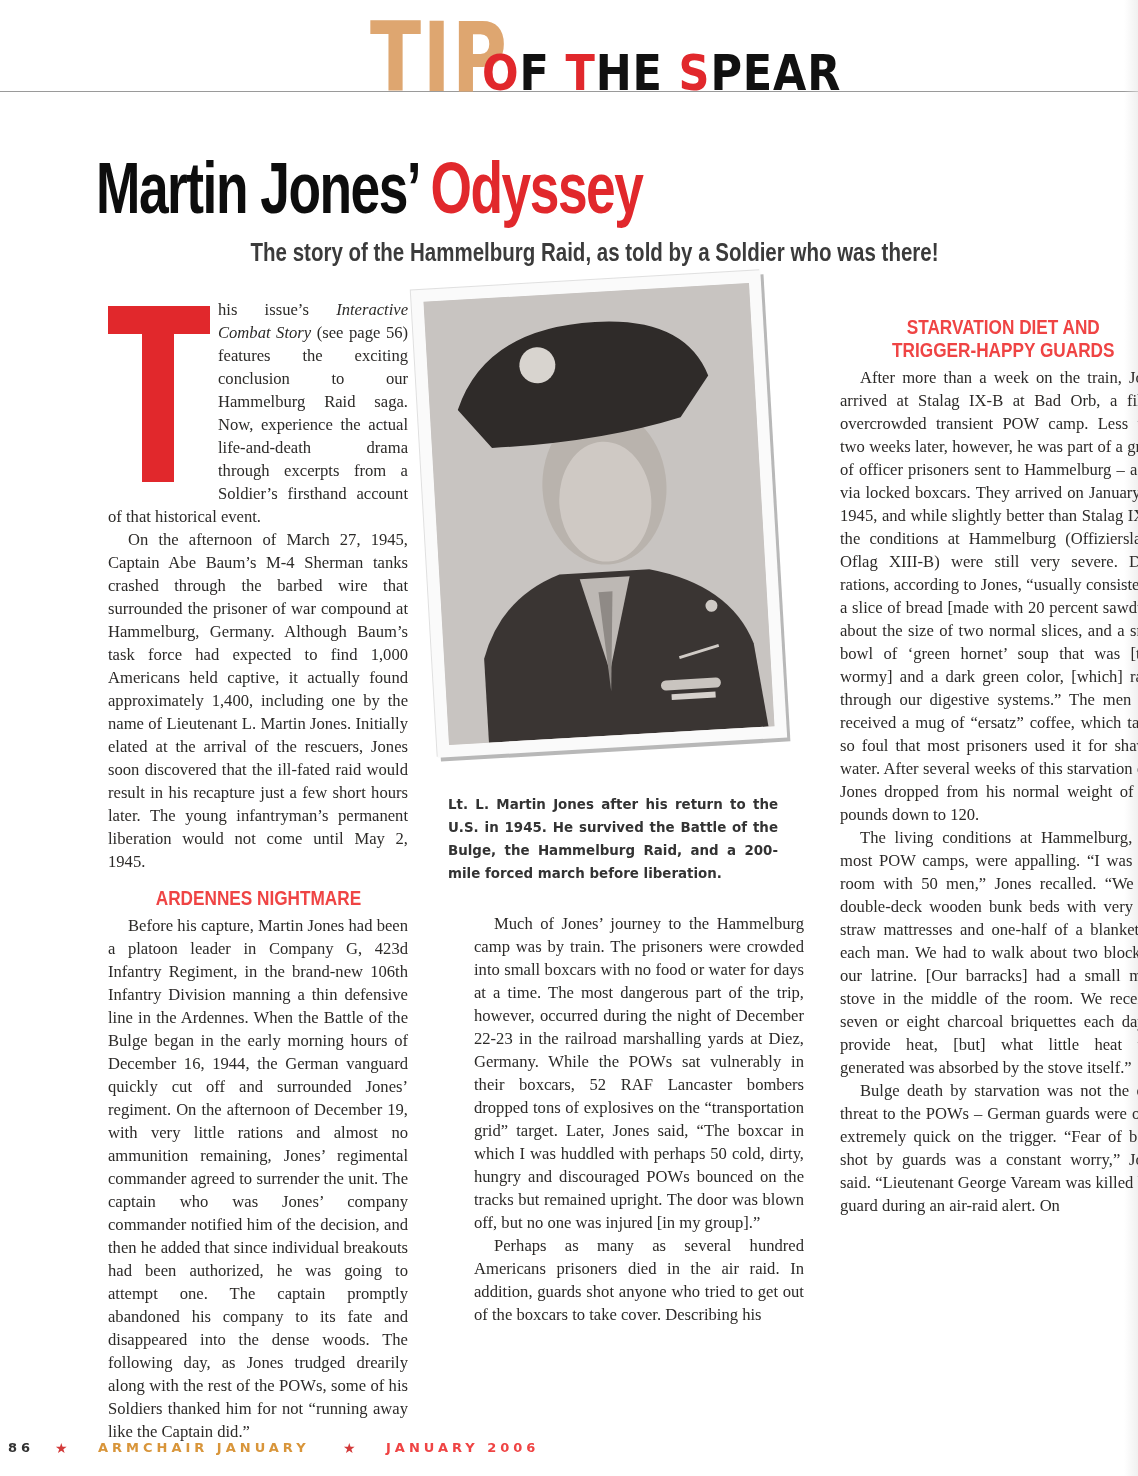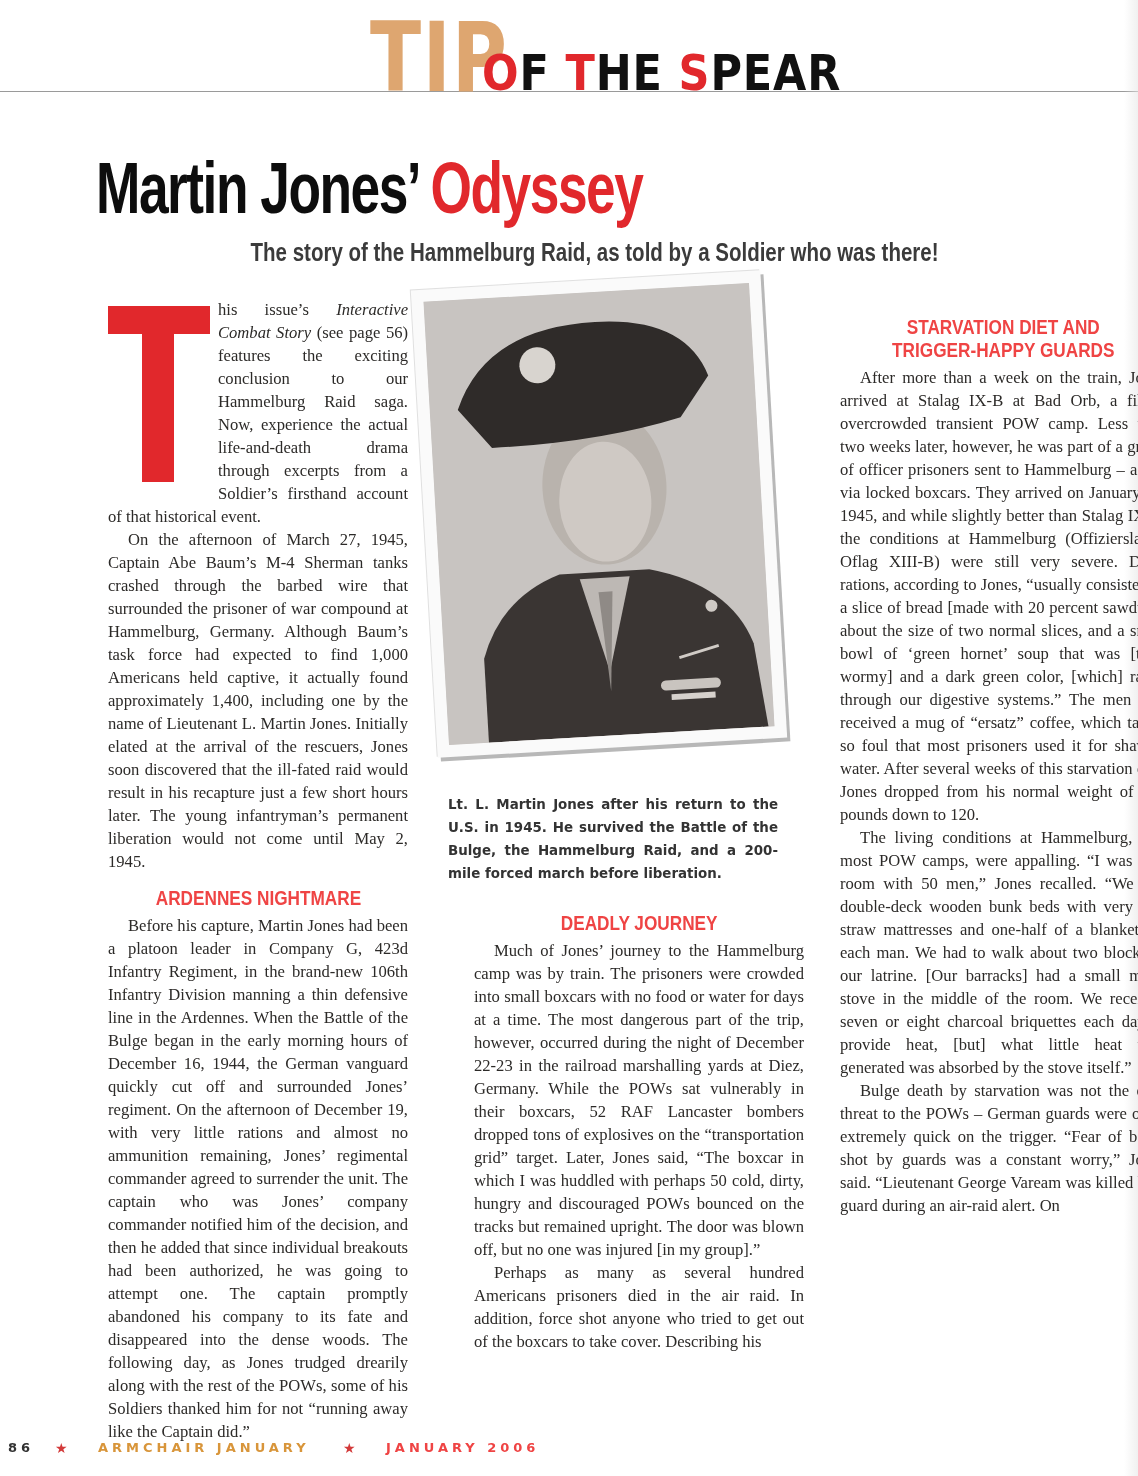--- a/index.html
+++ b/index.html
@@ -92,23 +92,22 @@
       <circle cx="270" cy="320" r="6" fill="#cfcac5"></circle>
       <path d="M235 370 L275 360" stroke="#d0cbc6" stroke-width="3"></path>
       <rect x="215" y="392" width="60" height="10" rx="5" fill="#c9c4bf"></rect>
       <rect x="225" y="406" width="44" height="6" fill="#d6d1cc"></rect>
     </svg>
   </div>
 </div>
 <div class="caption">Lt. L. Martin Jones after his return to the U.S. in 1945. He survived the Battle of the Bulge, the Hammelburg Raid, and a 200-mile forced march before liberation.</div>
 
 <div class="col col2">
-  <h3 class="subhead-red" style="margin-top:0"><span>DEADLY JOURNEY</span></h3>
   <p>Much of Jones’ journey to the Hammelburg camp was by train. The prisoners were crowded into small boxcars with no food or water for days at a time. The most dangerous part of the trip, however, occurred during the night of December 22-23 in the railroad marshalling yards at Diez, Germany. While the POWs sat vulnerably in their boxcars, 52 RAF Lancaster bombers dropped tons of explosives on the “transportation grid” target. Later, Jones said, “The boxcar in which I was huddled with perhaps 50 cold, dirty, hungry and discouraged POWs bounced on the tracks but remained upright. The door was blown off, but no one was injured [in my group].”</p>
-  <p>Perhaps as many as several hundred Americans prisoners died in the air raid. In addition, force shot anyone who tried to get out of the boxcars to take cover. Describing his</p>
+  <p>Perhaps as many as several hundred Americans prisoners died in the air raid. In addition, guards shot anyone who tried to get out of the boxcars to take cover. Describing his</p>
 </div>
 
 <div class="col col3">
   <h3 class="subhead-red" style="margin-top:20px">
     <span>STARVATION DIET AND</span><br>
     <span>TRIGGER-HAPPY GUARDS</span>
   </h3>
   <p>After more than a week on the train, Jones arrived at Stalag IX-B at Bad Orb, a filthy, overcrowded transient POW camp. Less than two weeks later, however, he was part of a group of officer prisoners sent to Hammelburg – again via locked boxcars. They arrived on January 11, 1945, and while slightly better than Stalag IX-B, the conditions at Hammelburg (Offizierslager, Oflag XIII-B) were still very severe. Daily rations, according to Jones, “usually consisted of a slice of bread [made with 20 percent sawdust], about the size of two normal slices, and a small bowl of ‘green hornet’ soup that was [thin, wormy] and a dark green color, [which] raced through our digestive systems.” The men also received a mug of “ersatz” coffee, which tasted so foul that most prisoners used it for shaving water. After several weeks of this starvation diet, Jones dropped from his normal weight of 150 pounds down to 120.</p>
   <p>The living conditions at Hammelburg, like most POW camps, were appalling. “I was in a room with 50 men,” Jones recalled. “We had double-deck wooden bunk beds with very thin straw mattresses and one-half of a blanket for each man. We had to walk about two blocks to our latrine. [Our barracks] had a small metal stove in the middle of the room. We received seven or eight charcoal briquettes each day to provide heat, [but] what little heat they generated was absorbed by the stove itself.”</p>
   <p>Bulge death by starvation was not the only threat to the POWs – German guards were often extremely quick on the trigger. “Fear of being shot by guards was a constant worry,” Jones said. “Lieutenant George Vaream was killed by a guard during an air-raid alert. On</p>

